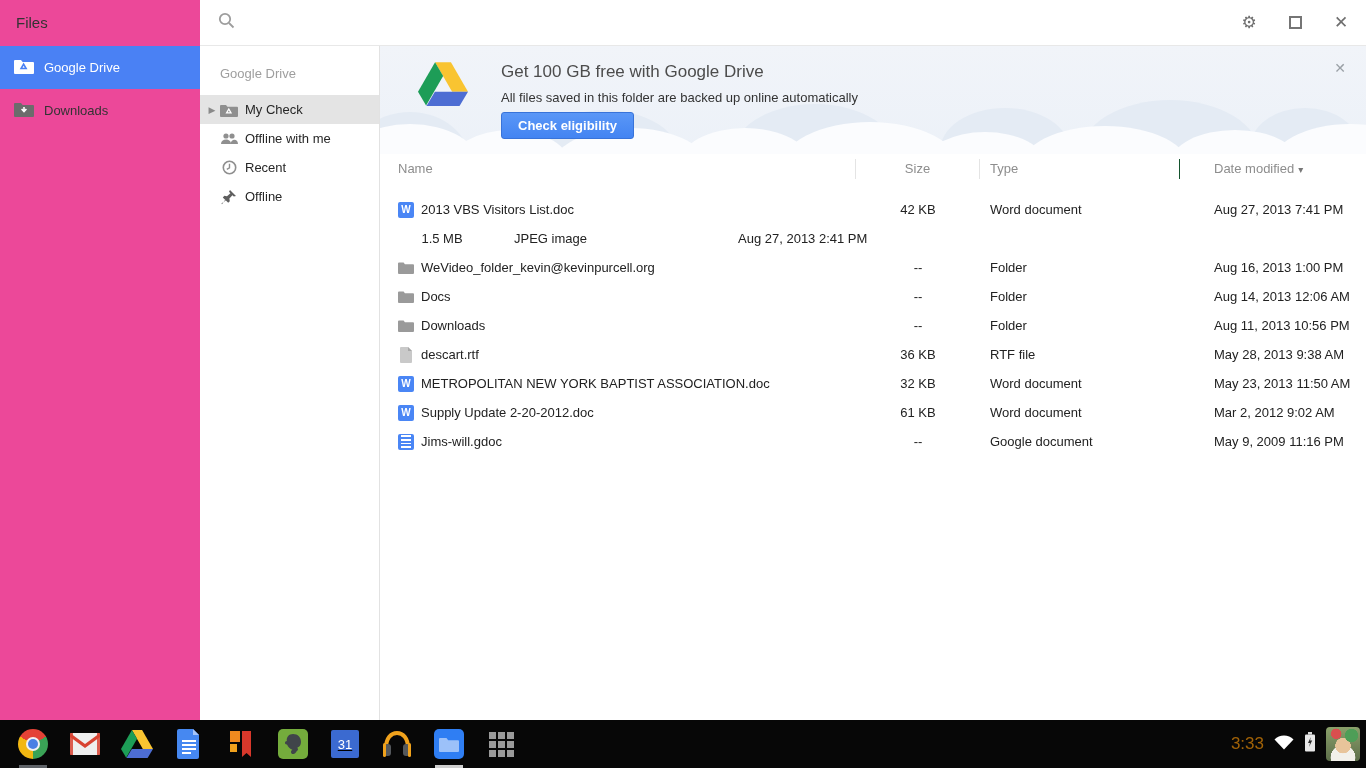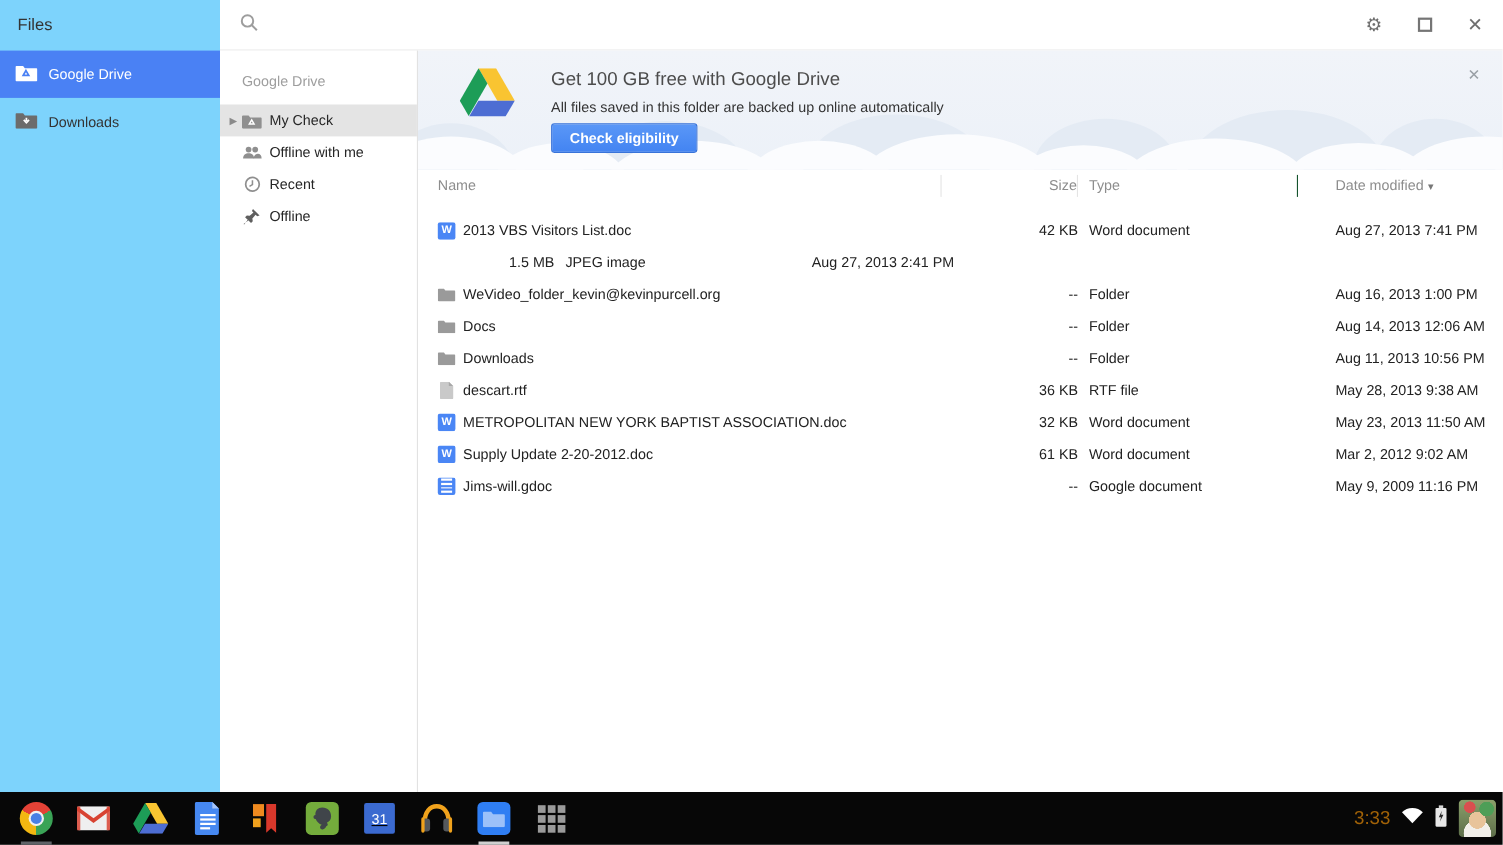--- a/index.html
+++ b/index.html
@@ -3,21 +3,21 @@
 <meta charset="utf-8">
 <style>
   * { margin:0; padding:0; box-sizing:border-box; }
   html,body { width:1366px; height:768px; overflow:hidden;
     font-family:"Liberation Sans", sans-serif; background:#fff; }
 
   
   .window { position:absolute; left:0; top:0; width:1366px; height:720px; background:#fff; }
 
   
-  .left-sidebar { position:absolute; left:0; top:0; width:200px; height:720px; background:#7dd3fc; }
+  .left-sidebar { position:absolute; left:0; top:0; width:200px; height:720px; background:#ec4899; }
   .app-title { height:46px; line-height:46px; padding-left:16px; font-size:15px; color:#333; }
   .nav-item { height:43px; display:flex; align-items:center; padding-left:14px; gap:10px;
     font-size:13px; color:#333; cursor:pointer; }
   .nav-item.active { background:#4a81f4; color:#fff; }
 
   
   .topbar { position:absolute; left:200px; top:0; right:0; height:46px; background:#fff;
     border-bottom:1px solid #e8e8e8; display:flex; align-items:center; }
   .search-wrap { display:flex; align-items:center; gap:8px; padding-left:18px; flex:1; }
   .search-input { border:none; outline:none; font-size:13px; color:#333; width:600px; background:transparent; }
@@ -52,21 +52,21 @@
     background:linear-gradient(#5априж, #4285f4); background:linear-gradient(#5a97f7,#4384f2);
     border:1px solid #3873d9; border-radius:3px; color:#fff; font-weight:bold; font-size:13px;
     font-family:"Liberation Sans",sans-serif; cursor:pointer; }
   .banner-close { position:absolute; right:18px; top:14px; font-size:14px; color:#9aa0a6;
     cursor:pointer; width:16px; height:16px; line-height:16px; text-align:center; }
 
   
   .thead { display:flex; height:29px; align-items:center; color:#8d8d8d; font-size:13px; }
   .row { display:flex; height:29px; align-items:center; font-size:13px; color:#222; cursor:pointer; }
   .c-name { flex:0 0 476px; display:flex; align-items:center; padding-left:18px; overflow:hidden; }
-  .c-size { flex:0 0 124px; text-align:right; }
+  .c-size { flex:0 0 124px; text-align:center; }
   .c-type { flex:0 0 200px; padding-left:10px; }
   .c-date { flex:1; padding-left:6px;margin-left:28px; }
   .thead .c-name { border-right:1px solid #e4e4e4; height:20px; line-height:20px; }
   .thead .c-size { border-right:1px solid #e4e4e4; height:20px; line-height:20px; }
   .thead .c-type { border-right:1px solid #14532d; height:20px; line-height:20px; }
   .sort-arrow { font-size:10px; color:#777; margin-left:4px; }
   .rows { margin-top:12px; }
   .fi { width:16px; height:16px; margin-right:7px; flex:none; display:flex;
     align-items:center; justify-content:center; }
   .fi-sq { border-radius:2px; color:#fff; font-size:10px; font-weight:bold;

